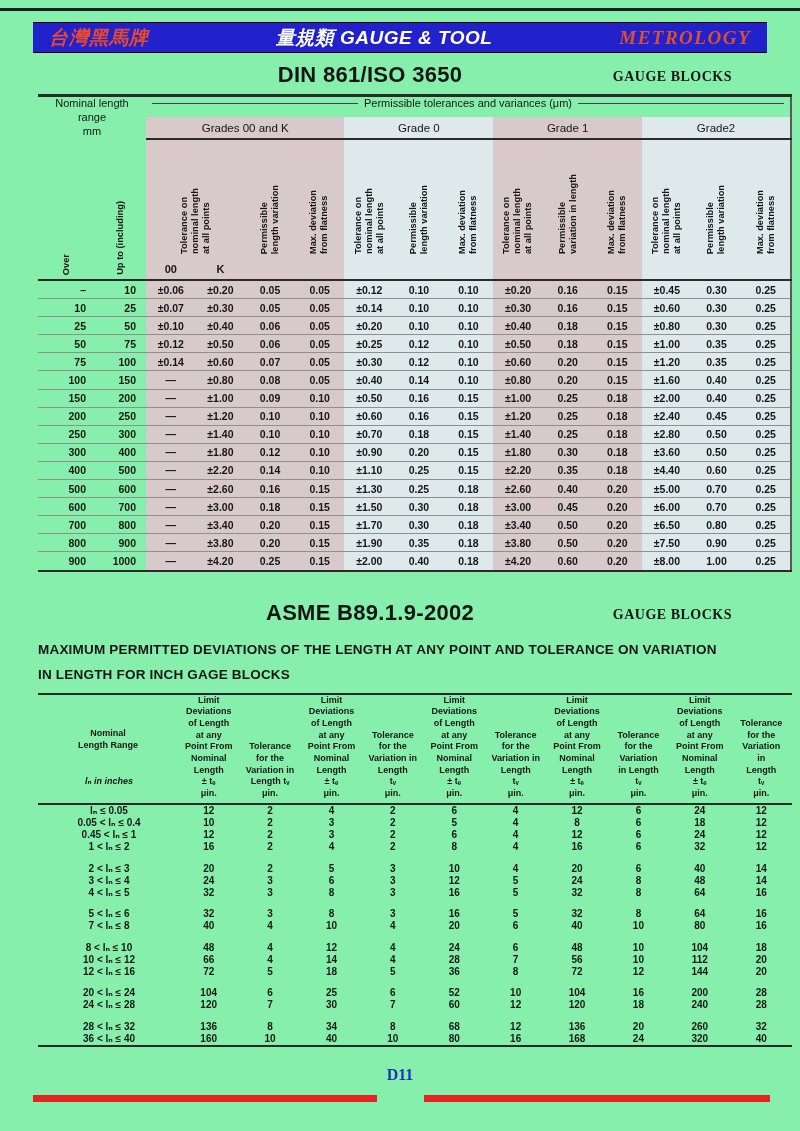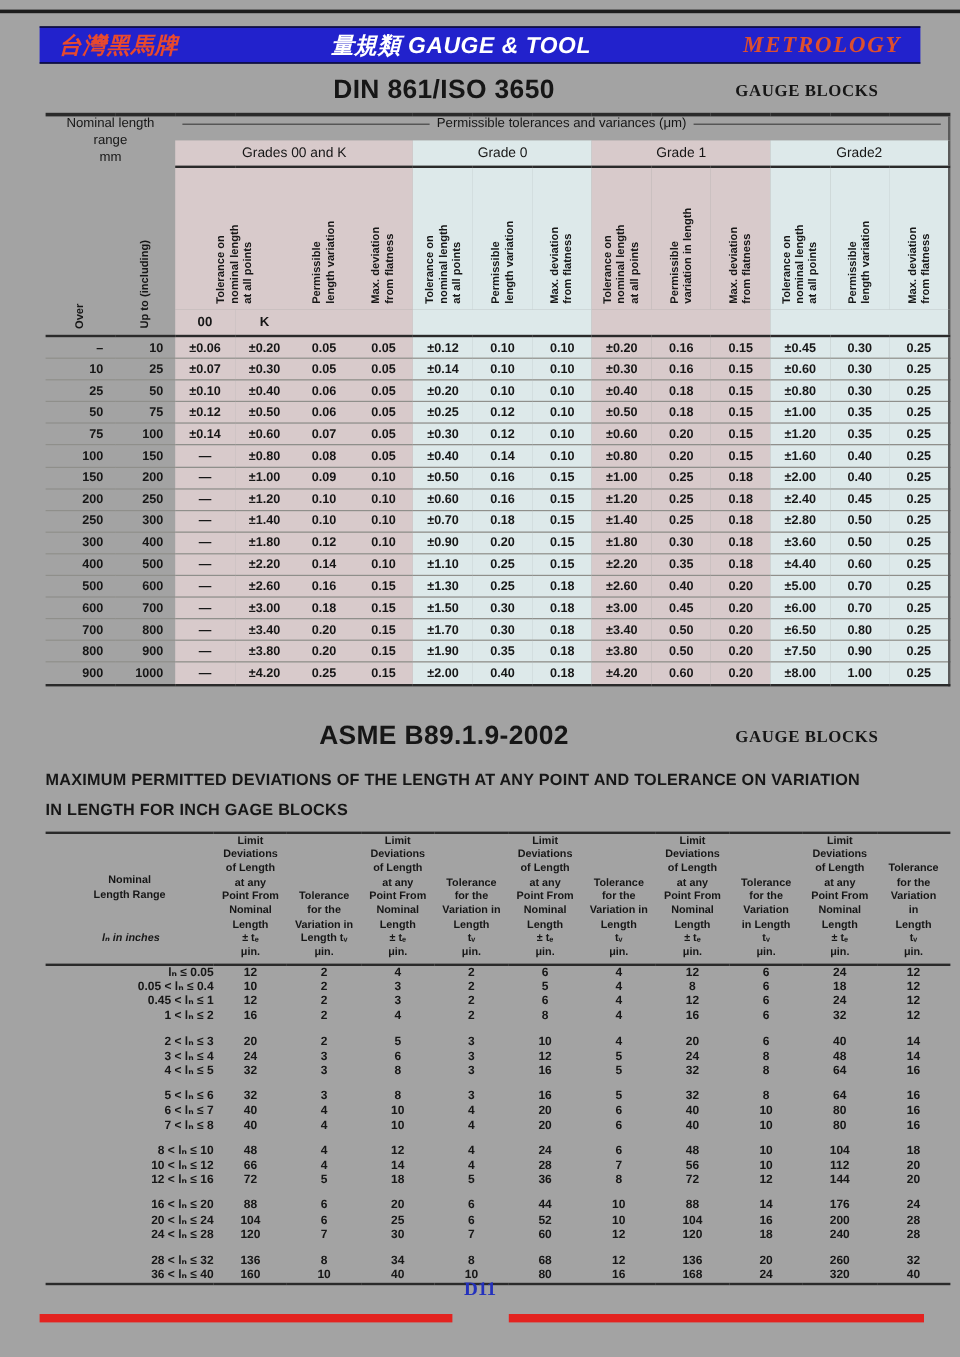--- a/index.html
+++ b/index.html
@@ -1,16 +1,16 @@
 <!DOCTYPE html>
 <html><head>
 <meta charset="utf-8">
 <style>
   html,body{margin:0;padding:0;background:#d9d9d9;}
-  .page{width:800px;height:1131px;background:#a3a3a3;position:relative;overflow:hidden;
+  .page{width:800px;height:1131px;background:#86efac;position:relative;overflow:hidden;
         font-family:"Liberation Sans","DejaVu Sans",sans-serif;color:#161616;}
   
   .topline{height:3px;background:#1c1c1c;margin-top:8px;}
   .banner{margin:11px 33px 0 33px;height:29px;background:#2222cc;border-top:1px solid #000;
           border-bottom:1px solid #000;display:flex;align-items:center;justify-content:space-between;
           padding:0 16px;}
   .brand{color:#e8492e;font-weight:bold;font-style:italic;font-size:19px;letter-spacing:1px;}
   .banner-center{color:#ffffff;font-weight:bold;font-size:19px;letter-spacing:.5px;font-style:italic;}
   .banner-right{color:#dd4f2e;font-family:"Liberation Serif","DejaVu Serif",serif;
                 font-weight:bold;font-style:italic;font-size:19px;letter-spacing:1.5px;}
@@ -49,21 +49,21 @@
   .asme th{padding:0;}
   .a-groups th{height:17px;vertical-align:middle;font-size:10.5px;font-weight:bold;}
   .gspan{display:block;margin:0 9px;border-bottom:1.6px solid #222;padding-bottom:2px;text-align:center;}
   .a-cols th{vertical-align:bottom;font-size:9px;font-weight:bold;line-height:1.3;
              white-space:pre-line;text-align:center;padding-bottom:3px;border-bottom:2px solid #2a2a2a;}
   .a-nom{text-align:left;}
   .nom-top{text-align:center;white-space:pre-line;margin-bottom:13px;}
   .nom-bot{padding-left:2px;font-style:italic;}
   .asme tbody td{height:12.2px;line-height:12.2px;font-weight:bold;text-align:center;padding:0;
                  vertical-align:middle;}
-  .asme tbody td.aL{text-align:right;padding-left:2px;margin-left:44px;}
+  .asme tbody td.aL{text-align:center;padding-left:2px;margin-left:44px;}
   .asme tbody tr.gap td{height:9px;line-height:9px;}
   
   .footnum{position:absolute;top:1066px;left:0;width:100%;text-align:center;
            font-family:"Liberation Serif","DejaVu Serif",serif;font-weight:bold;font-size:16px;color:#2431bd;}
   .redline{position:absolute;top:1095px;height:7px;background:#e32320;}
   .redline.l{left:33px;width:344px;}
   .redline.r{left:424px;width:346px;}
 </style>
 </head>
 <body>
@@ -650,33 +650,20 @@
           <td>8</td>
           <td>3</td>
           <td>16</td>
           <td>5</td>
           <td>32</td>
           <td>8</td>
           <td>64</td>
           <td>16</td>
         </tr>
         <tr>
-          <td class="aL">6 &lt; lₙ ≤ 7</td>
-          <td>40</td>
-          <td>4</td>
-          <td>10</td>
-          <td>4</td>
-          <td>20</td>
-          <td>6</td>
-          <td>40</td>
-          <td>10</td>
-          <td>80</td>
-          <td>16</td>
-        </tr>
-        <tr>
           <td class="aL">7 &lt; lₙ ≤ 8</td>
           <td>40</td>
           <td>4</td>
           <td>10</td>
           <td>4</td>
           <td>20</td>
           <td>6</td>
           <td>40</td>
           <td>10</td>
           <td>80</td>
@@ -721,33 +708,20 @@
           <td>8</td>
           <td>72</td>
           <td>12</td>
           <td>144</td>
           <td>20</td>
         </tr>
         <tr class="gap">
           <td colspan="11"></td>
         </tr>
         <tr>
-          <td class="aL">16 &lt; lₙ ≤ 20</td>
-          <td>88</td>
-          <td>6</td>
-          <td>20</td>
-          <td>6</td>
-          <td>44</td>
-          <td>10</td>
-          <td>88</td>
-          <td>14</td>
-          <td>176</td>
-          <td>24</td>
-        </tr>
-        <tr>
           <td class="aL">20 &lt; lₙ ≤ 24</td>
           <td>104</td>
           <td>6</td>
           <td>25</td>
           <td>6</td>
           <td>52</td>
           <td>10</td>
           <td>104</td>
           <td>16</td>
           <td>200</td>

